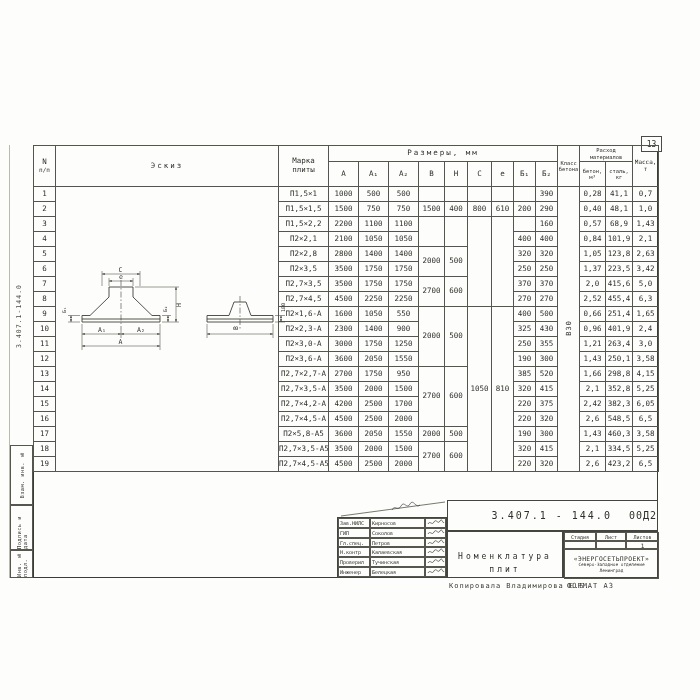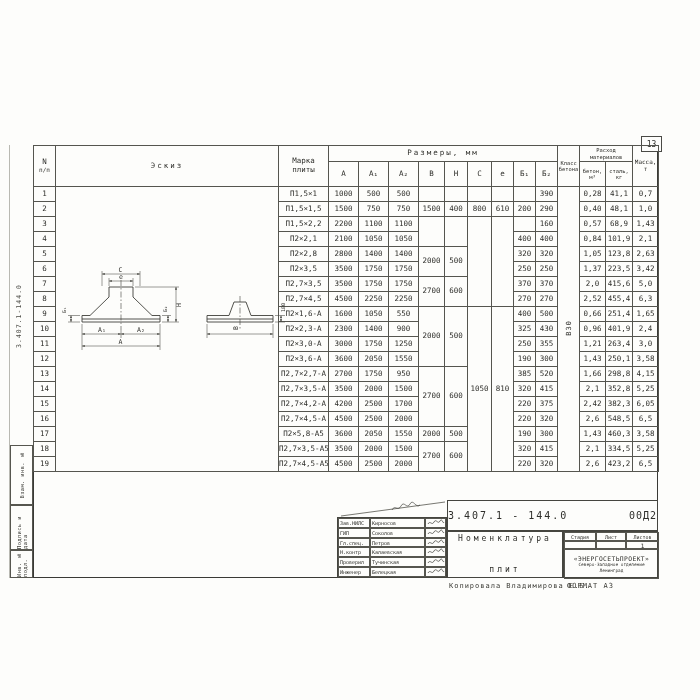--- a/index.html
+++ b/index.html
@@ -31,25 +31,25 @@
   
   .vflip{writing-mode:vertical-rl;transform:rotate(180deg);display:block;margin:auto;}
   .vdoc{position:absolute;left:10px;top:252px;width:17px;height:128px;display:flex;font-size:6.5px;
         letter-spacing:1px;color:#4a4a44;}
   .vstamp{position:absolute;left:10px;width:23px;border:1px solid #56564f;box-sizing:border-box;
           display:flex;align-items:center;justify-content:center;background:#fdfdfb;}
   .vstamp span{writing-mode:vertical-rl;transform:rotate(180deg);font-size:5.4px;letter-spacing:.4px;color:#3c3c37;}
   
   .tb{position:absolute;left:337px;top:500px;width:321px;height:78px;}
   .tb .cell{position:absolute;border:1.2px solid #45453f;box-sizing:border-box;background:#fdfdfb;}
-  .doccell{left:110px;top:0;width:211px;height:31px;display:flex;align-items:center;justify-content:space-between;
+  .doccell{left:110px;top:0;width:211px;height:31px;display:flex;align-items:center;justify-content:flex-end;
            font-size:10px;letter-spacing:2px;}
   .doccell .sfx{margin-left:17px;letter-spacing:1px;}
   .titlecell{left:110px;top:31px;width:116px;height:47px;display:flex;flex-direction:column;
-             align-items:center;justify-content:space-between;font-size:8px;letter-spacing:3px;line-height:1.7;}
+             align-items:center;justify-content:flex-end;font-size:8px;letter-spacing:3px;line-height:1.7;}
   .sigtable{left:0;top:17px;width:110px;height:61px;display:grid;
             grid-template-columns:32px 55px 21px;grid-auto-rows:1fr;}
   .sigtable>div{border:0.5px solid #56564f;font-size:5px;display:flex;align-items:center;padding-left:1px;
                 overflow:hidden;white-space:nowrap;}
   .rightblock{left:226px;top:31px;width:95px;height:47px;}
   .rb-h{position:absolute;top:0;height:9px;display:flex;align-items:center;justify-content:center;
         font-size:5px;border:0.5px solid #56564f;box-sizing:border-box;}
   .rb-v{position:absolute;top:9px;height:8px;display:flex;align-items:center;justify-content:center;
         font-size:6px;border:0.5px solid #56564f;box-sizing:border-box;}
   .org{position:absolute;top:17px;left:0;width:95px;height:30px;border:0.5px solid #56564f;box-sizing:border-box;

